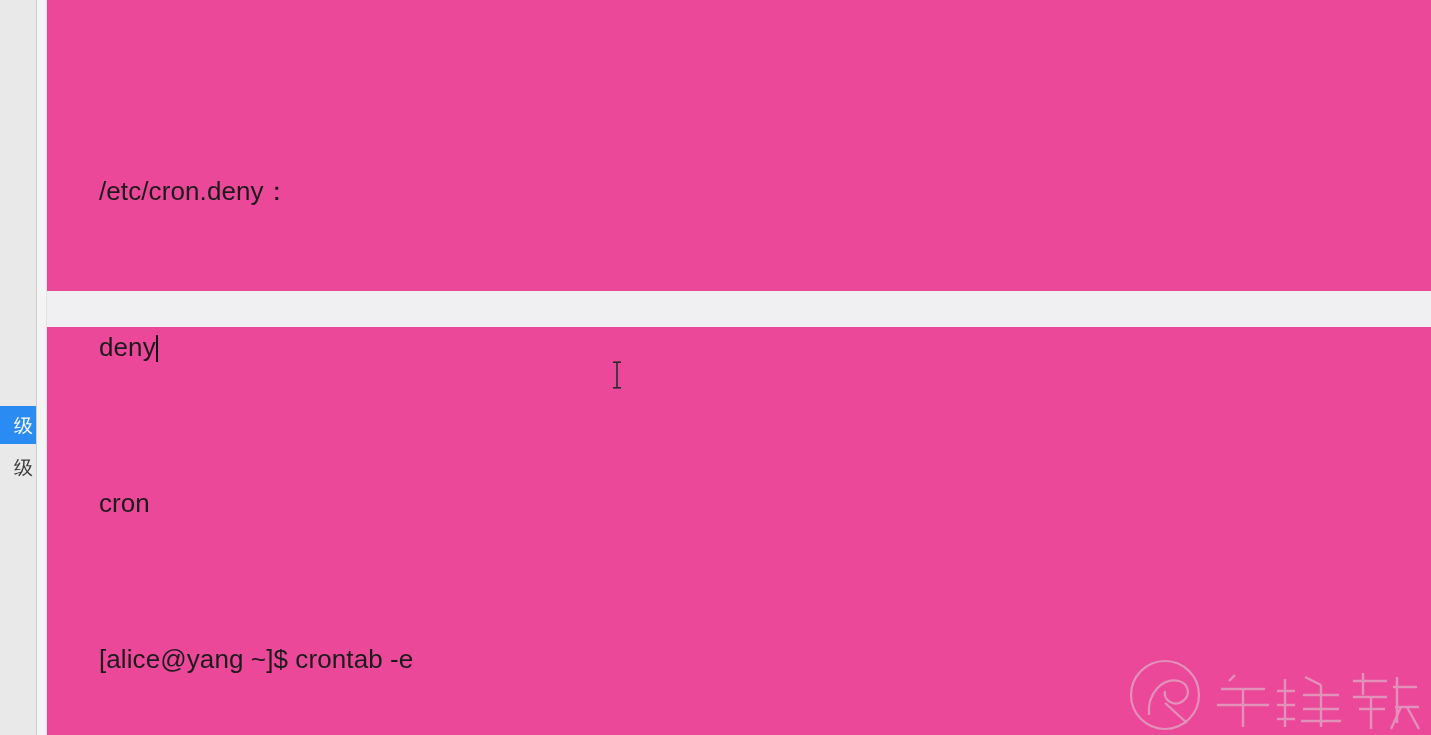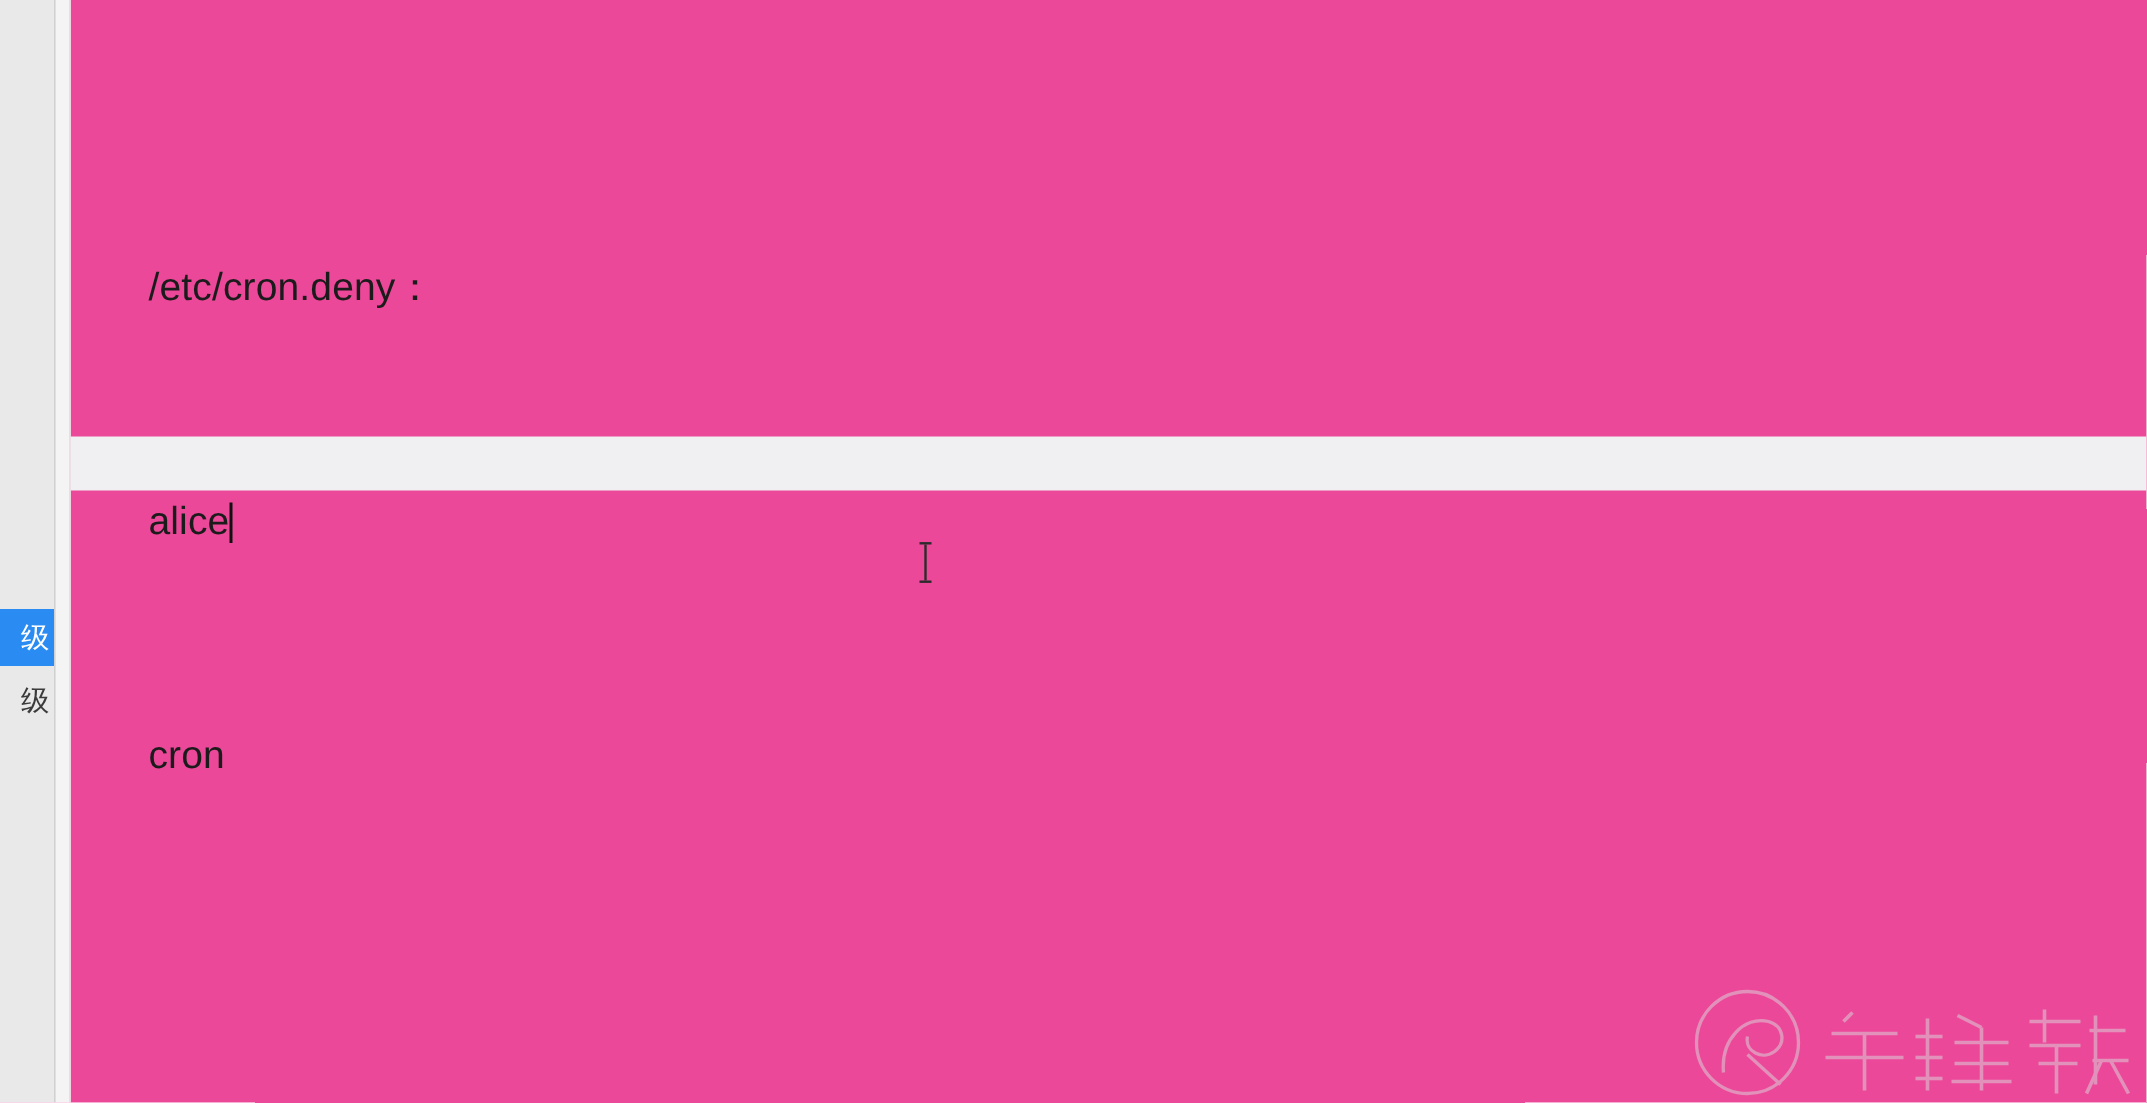--- a/index.html
+++ b/index.html
@@ -143,27 +143,30 @@
 
 <div id="page">
 
   <div id="doc-text">
 
     <div class="line">
       <span class="txt">/etc/cron.deny：</span>
     </div>
 
     <div class="line highlight">
-      <span class="txt">alice</span><span class="caret"></span>
+      <span class="txt">deny</span><span class="caret"></span>
     </div>
 
     <div class="line">
       <span class="txt">cron</span>
     </div>
 
+    <div class="line">
+      <span class="txt">[alice@yang ~]$ crontab -e</span>
+    </div>
 
     
 
     
 
     
 
     
 
     

